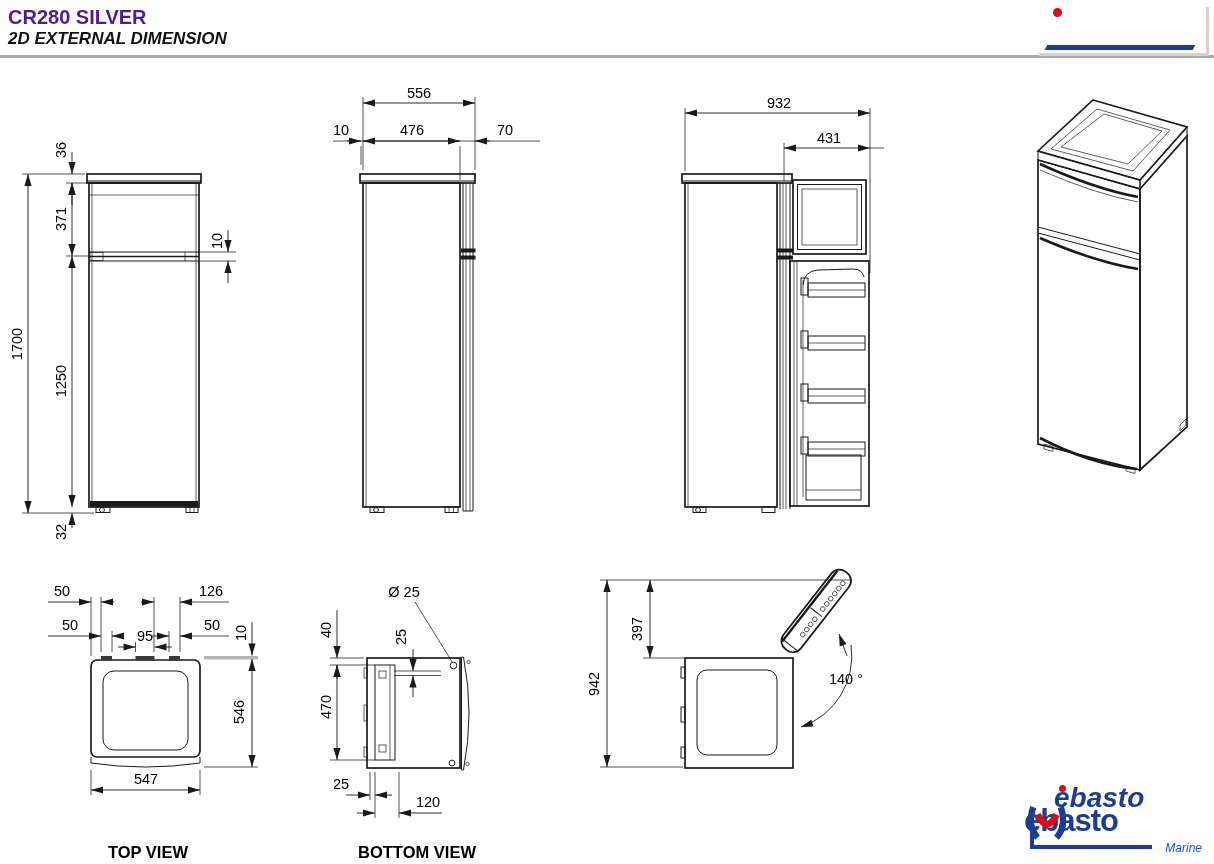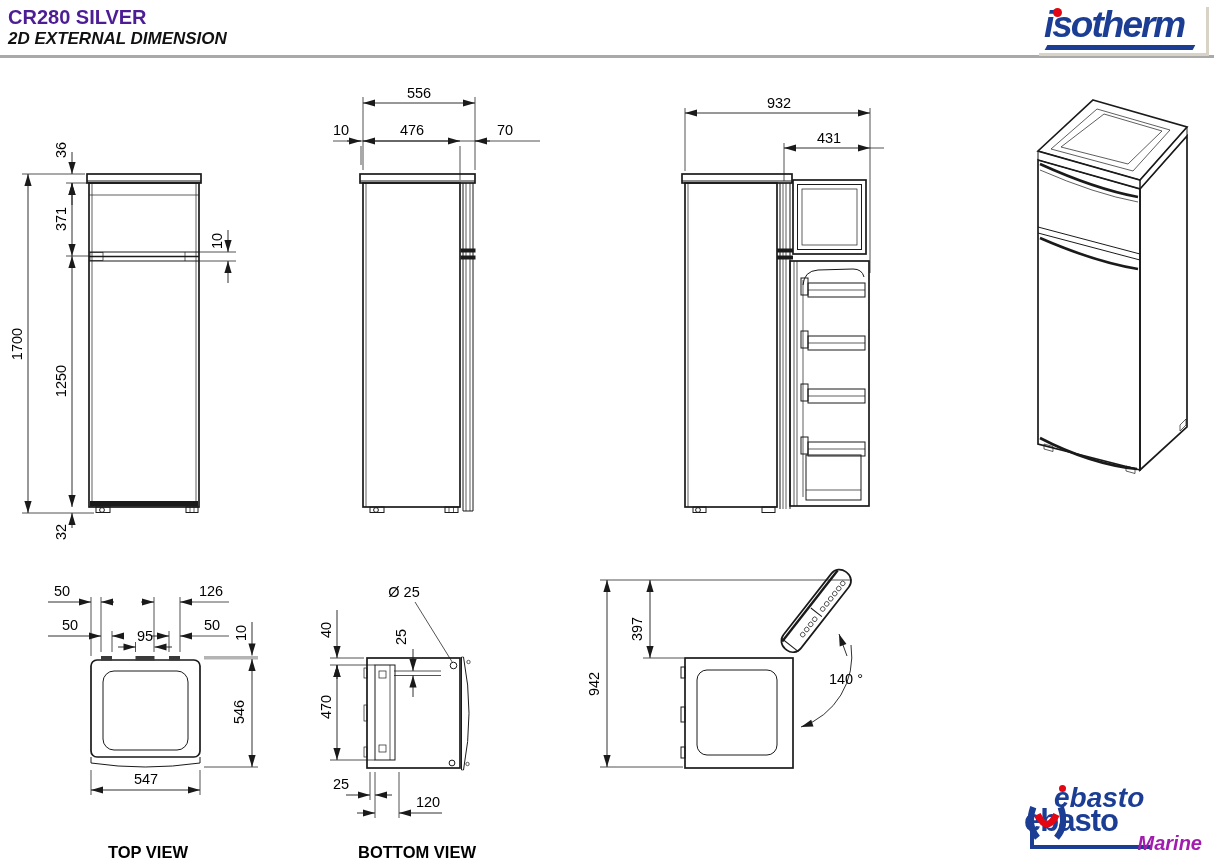--- a/index.html
+++ b/index.html
@@ -15,21 +15,21 @@
   .iso-dot{position:absolute;left:17px;top:4px;width:9px;height:9px;border-radius:50%;background:#e30613;z-index:2;}
   .iso-bar{position:absolute;left:10px;right:12px;bottom:3px;height:5px;background:#1b3e94;transform:skewX(-28deg);}
   
   .iw-logo{position:absolute;right:10px;bottom:6px;width:188px;height:70px;}
   .iw-indel{position:absolute;left:38px;top:-6px;font-size:28px;font-weight:bold;font-style:italic;color:#1b3e94;}
   .iw-dot{position:absolute;left:43px;top:-3px;width:7px;height:7px;border-radius:50%;background:#e30613;}
   .iw-row2{position:absolute;left:12px;top:18px;display:flex;align-items:flex-end;}
   .iw-ebasto{font-size:31px;font-weight:bold;color:#1b3e94;letter-spacing:-1px;margin-left:-4px;line-height:30px;}
   .iw-line{position:absolute;left:14px;bottom:9px;width:122px;height:4px;background:#1b3e94;}
   .iw-stub{position:absolute;left:14px;bottom:9px;width:4px;height:24px;background:#1b3e94;}
-  .iw-marine{position:absolute;right:2px;bottom:3px;font-size:20px;font-weight:bold;font-style:italic;color:#a21caf;}
+  .iw-marine{position:absolute;right:2px;bottom:3px;font-size:12px;font-weight:normal;font-style:italic;color:#1d4ed8;}
   
   svg{position:absolute;left:0;top:0;}
   .o{fill:none;stroke:#1a1a1a;stroke-width:1.7;}
   .t{fill:none;stroke:#1a1a1a;stroke-width:1;}
   .f{fill:none;stroke:#1a1a1a;stroke-width:0.7;}
   .d{fill:none;stroke:#1a1a1a;stroke-width:0.9;}
   .x{fill:none;stroke:#1a1a1a;stroke-width:0.75;}
   .blk{fill:#1a1a1a;stroke:none;}
   .gray{fill:#b4b4b4;stroke:none;}
   text.dim{font-family:"Liberation Sans",sans-serif;font-size:14.5px;fill:#000;}
@@ -37,21 +37,20 @@
 </style>
 </head>
 <body>
 
 <div class="title">CR280 SILVER</div>
 <div class="subtitle">2D EXTERNAL DIMENSION</div>
 <div class="rule"></div>
 
 <div class="iso-logo">
   <div class="iso-dot"></div>
-  <div class="iso-text">isotherm</div>
   <div class="iso-bar"></div>
 </div>
 
 <svg width="1214" height="864" viewBox="0 0 1214 864">
   <defs>
     <marker id="ae" markerWidth="14" markerHeight="10" refX="13" refY="5" orient="auto" markerUnits="userSpaceOnUse">
       <path d="M13,5 L1,1.4 L1,8.6 Z" fill="#1a1a1a"></path>
     </marker>
     <marker id="as" markerWidth="14" markerHeight="10" refX="1" refY="5" orient="auto" markerUnits="userSpaceOnUse">
       <path d="M1,5 L13,1.4 L13,8.6 Z" fill="#1a1a1a"></path>

